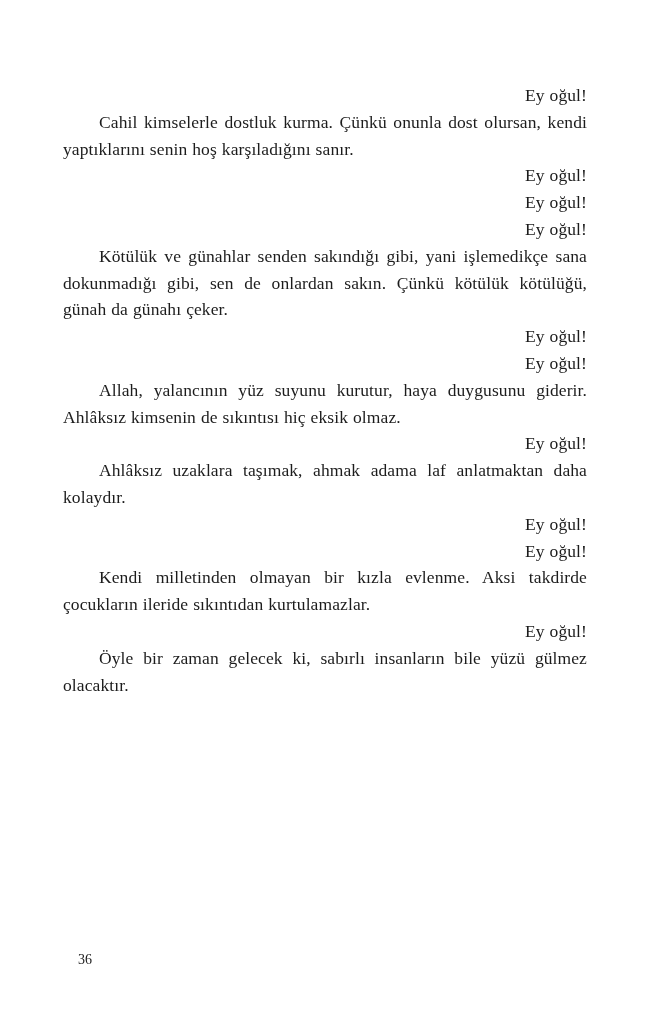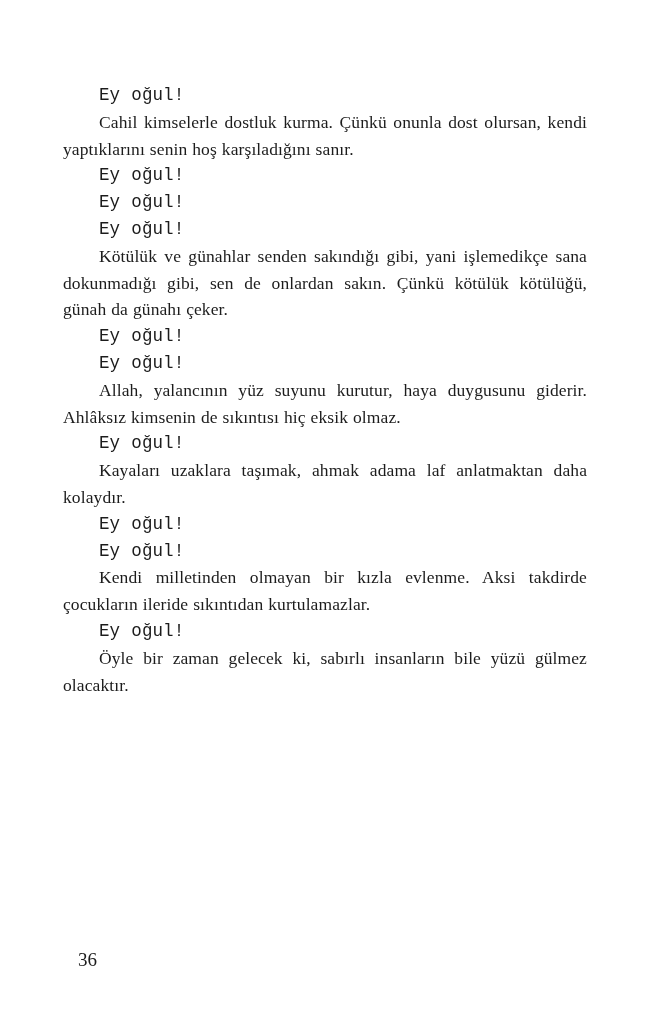--- a/index.html
+++ b/index.html
@@ -30,51 +30,50 @@
     margin: 0;
     padding: 0;
     font-size: 17.5px;
     line-height: 26.8px;
     text-align: justify;
     text-indent: 36px;
     letter-spacing: 0.1px;
     word-spacing: 0.5px;
   }
   .para.heading {
-    text-align: left;
-    font-family: Liberation Mono, monospace;
+    text-align: right;
   }
   .para.bold {
     font-weight: normal;
   }
   .page-number {
     position: absolute;
     left: 78px;
     top: 948px;
-    font-size: 19px;
+    font-size: 14px;
     line-height: 24px;
     color: #1c1c1c;
   }
 </style>
 </head>
 <body>
 
 <div class="book-page">
   <div class="text-block" id="text-block">
       <p class="para heading">Ey oğul!</p>
       <p class="para body">Cahil kimselerle dostluk kurma. Çünkü onunla dost olursan, kendi yaptıklarını senin hoş karşıladığını sanır.</p>
       <p class="para heading">Ey oğul!</p>
       <p class="para heading">Ey oğul!</p>
       <p class="para heading">Ey oğul!</p>
       <p class="para body">Kötülük ve günahlar senden sakındığı gibi, yani işlemedikçe sana dokunmadığı gibi, sen de onlardan sakın. Çünkü kötülük kötülüğü, günah da günahı çeker.</p>
       <p class="para heading">Ey oğul!</p>
       <p class="para heading">Ey oğul!</p>
       <p class="para body bold">Allah, yalancının yüz suyunu kurutur, haya duygusunu giderir. Ahlâksız kimsenin de sıkıntısı hiç eksik olmaz.</p>
       <p class="para heading">Ey oğul!</p>
-      <p class="para body">Kayaları uzaklara taşımak, ahmak adama laf anlatmaktan daha kolaydır.</p>
+      <p class="para body">Ahlâksız uzaklara taşımak, ahmak adama laf anlatmaktan daha kolaydır.</p>
       <p class="para heading">Ey oğul!</p>
       <p class="para heading">Ey oğul!</p>
       <p class="para body">Kendi milletinden olmayan bir kızla evlenme. Aksi takdirde çocukların ileride sıkıntıdan kurtulamazlar.</p>
       <p class="para heading">Ey oğul!</p>
       <p class="para body">Öyle bir zaman gelecek ki, sabırlı insanların bile yüzü gülmez olacaktır.</p>
     </div>
   <div class="page-number">36</div>
 </div>
 
 </body></html>

